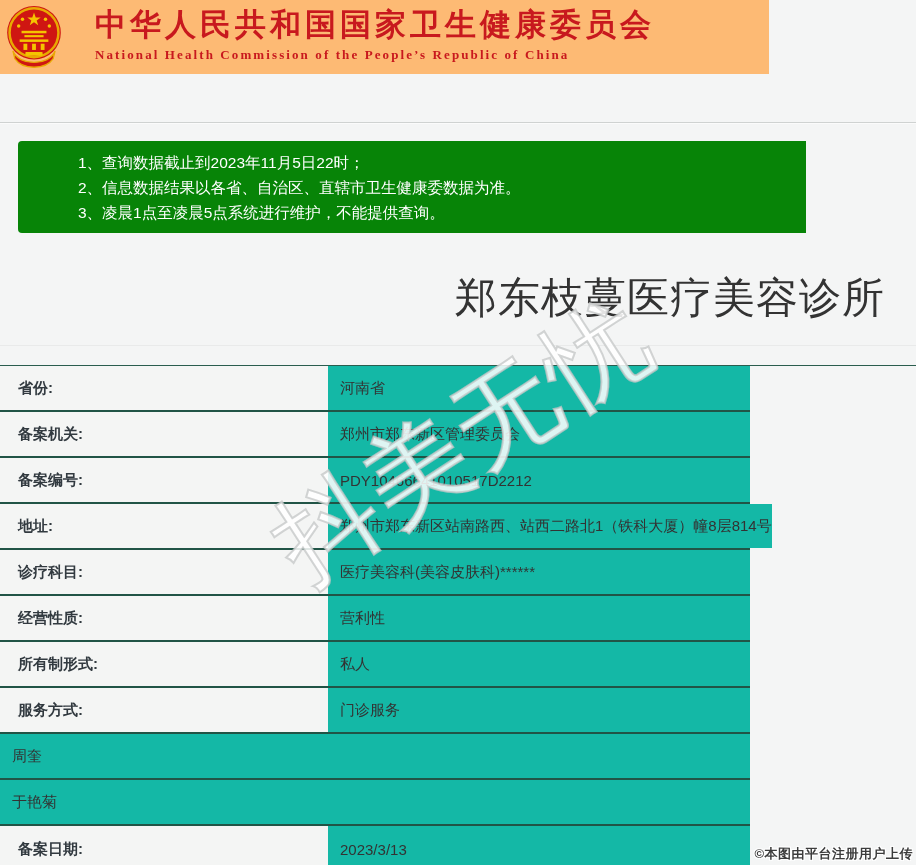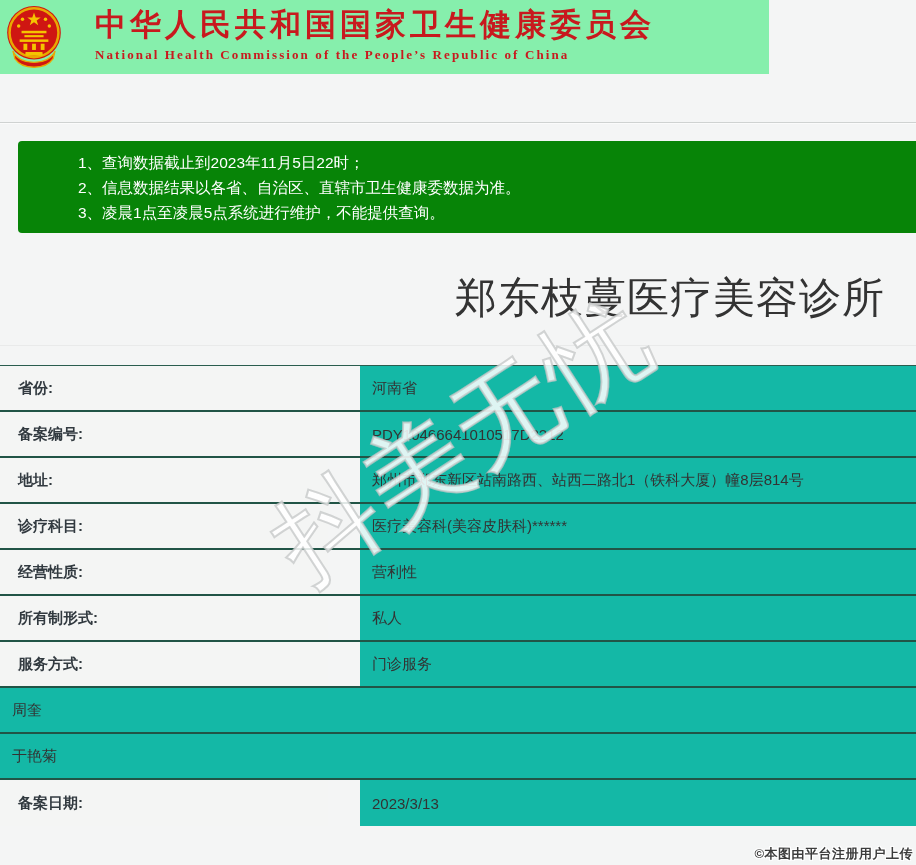--- a/index.html
+++ b/index.html
@@ -10,42 +10,42 @@
     overflow:hidden;
     background:#f4f5f5;
     font-family:"Liberation Sans","DejaVu Sans",sans-serif;
     color:#333;
   }
 
   
   .header-card {
     position:absolute; left:0; top:0;
     width:769px; height:74px;
-    background:#86efac;
+    background:#fdba74;
   }
   .emblem { position:absolute; left:5px; top:3px; width:58px; height:69px; }
   .header-titles { position:absolute; left:95px; top:6px; }
   .header-title-cn {
     font-size:31px; font-weight:700; color:#c8191e;
     letter-spacing:4px; line-height:38px; white-space:nowrap;
   }
   .header-title-en {
     margin-top:3px;
     font-size:13px; font-weight:700; color:#c8191e;
     letter-spacing:2.1px; white-space:nowrap;font-family:Liberation Serif, serif;
   }
   .top-divider {
     position:absolute; left:0; top:122px; width:916px; height:1px;
     background:#cfd2d1; box-shadow:0 1px 0 #fbfbfb;
   }
 
   
   .notice-box {
     position:absolute; left:18px; top:141px;
-    width:898px; height:92px;
+    width:788px; height:92px;
     background:#078407;
     border-radius:4px 0 0 4px;
     padding:9px 10px 0 60px;
   }
   .notice-line {
     color:#ffffff; font-size:15.5px; line-height:25px; white-space:nowrap;
   }
 
   
   .result-title {
@@ -57,23 +57,22 @@
     position:absolute; left:0; top:345px; width:916px; height:1px;
     background:#e9eaea;
   }
 
   
   .detail-table {
     position:absolute; left:0; top:365px; width:916px;
     border-top:1px solid #2a5d4e;
   }
   .detail-row {
-    display:flex; width:916px; height:46px;
+    display:flex; width:750px; height:46px;
     border-bottom:2px solid #215446;
-    gap:32px;
   }
   .detail-row:last-child { border-bottom:none; }
   .detail-label {
     width:328px; flex:0 0 328px;
     background:#f4f5f4;
     display:flex; align-items:center;
     padding-left:18px;
     font-size:15px; font-weight:700; color:#323a40;
   }
   .detail-value {
@@ -143,20 +142,24 @@
 
 <div class="result-title">郑东枝蔓医疗美容诊所</div>
 <div class="title-divider"></div>
 
 <div class="detail-table">
     <div class="detail-row">
       <div class="detail-label">省份:</div>
       <div class="detail-value">河南省</div>
     </div>
     <div class="detail-row">
+      <div class="detail-label">备案机关:</div>
+      <div class="detail-value">郑州市郑东新区管理委员会</div>
+    </div>
+    <div class="detail-row">
       <div class="detail-label">备案编号:</div>
       <div class="detail-value">PDY10466641010517D2212</div>
     </div>
     <div class="detail-row">
       <div class="detail-label">地址:</div>
       <div class="detail-value">郑州市郑东新区站南路西、站西二路北1（铁科大厦）幢8层814号</div>
     </div>
     <div class="detail-row">
       <div class="detail-label">诊疗科目:</div>
       <div class="detail-value">医疗美容科(美容皮肤科)******</div>

